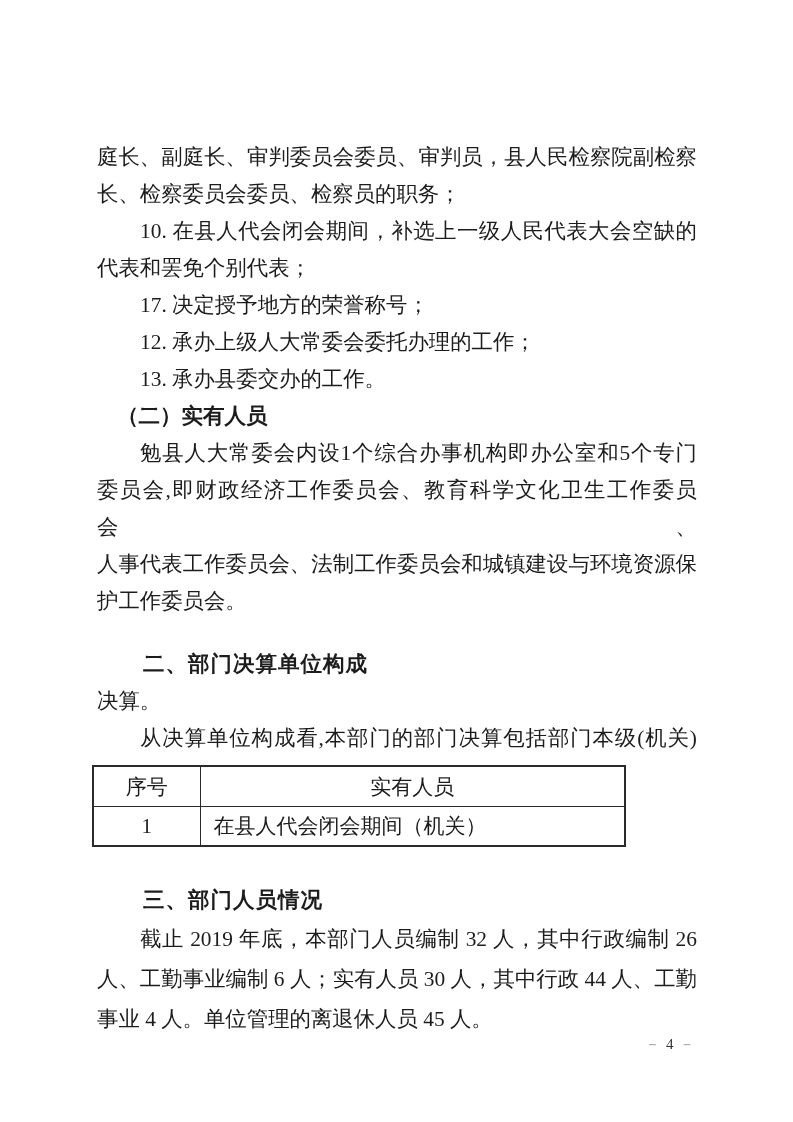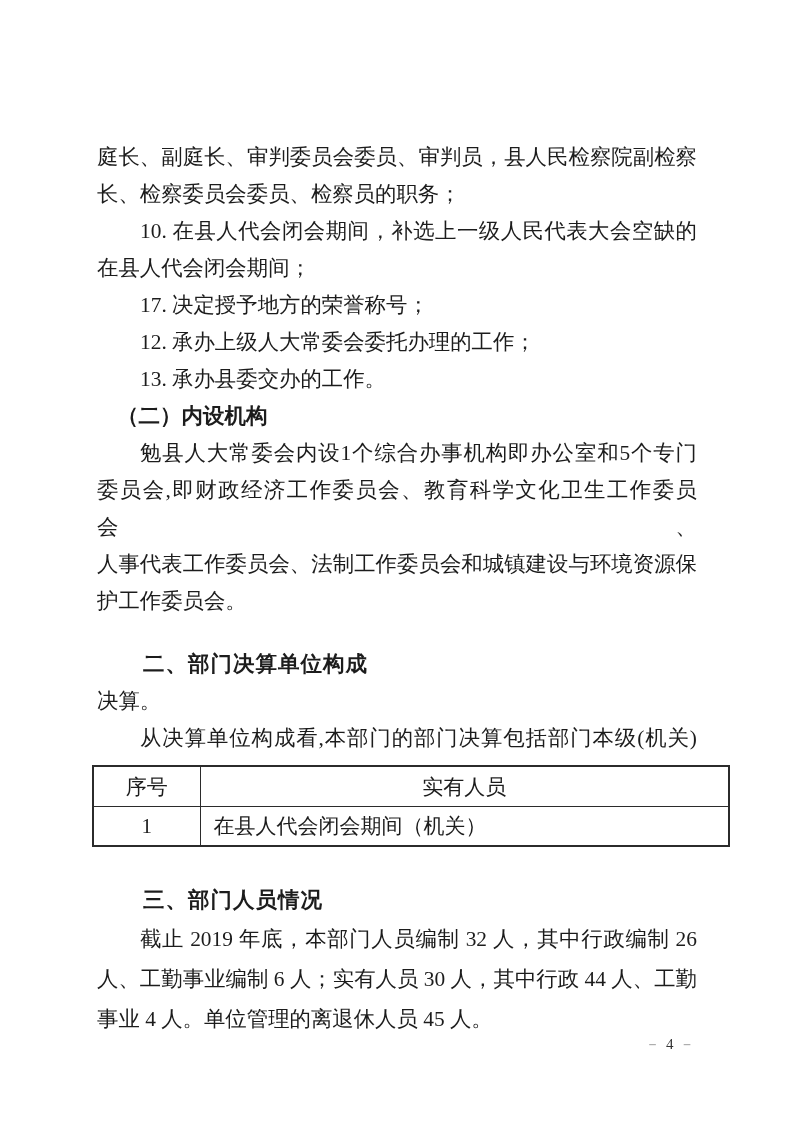--- a/index.html
+++ b/index.html
@@ -43,21 +43,21 @@
     line-height: 37px;
     padding-left: 46px;
     letter-spacing: 1px;
     margin-top: 26px;
   }
   .h-hei.sec3 { margin-top: 35px; }
 
   table.unit {
     border-collapse: collapse;
     table-layout: fixed;
-    width: 638px;
+    width: 534px;
     margin: 8px 0 0 -5px;
     border: 2px solid #2b2b2b;
   }
   table.unit th, table.unit td {
     border: 1px solid #2b2b2b;
     font-weight: normal;
     font-size: 21px;
     text-align: center;
     padding: 0;
   }
@@ -84,36 +84,36 @@
 
   <div class="content">
 
     <div class="para">
       <div class="ln">庭长、副庭长、审判委员会委员、审判员，县人民检察院副检察</div>
       <div class="ln end">长、检察委员会委员、检察员的职务；</div>
     </div>
 
     <div class="para">
       <div class="ln fl">10. 在县人代会闭会期间，补选上一级人民代表大会空缺的</div>
-      <div class="ln end">在县人代会闭会期间；</div>
+      <div class="ln end">代表和罢免个别代表；</div>
     </div>
 
     <div class="para">
       <div class="ln end fl">17. 决定授予地方的荣誉称号；</div>
     </div>
 
     <div class="para">
       <div class="ln end fl">12. 承办上级人大常委会委托办理的工作；</div>
     </div>
 
     <div class="para">
       <div class="ln end fl">13. 承办县委交办的工作。</div>
     </div>
 
-    <div class="h-kai">（二）内设机构</div>
+    <div class="h-kai">（二）实有人员</div>
 
     <div class="para">
       <div class="ln fl">勉县人大常委会内设1个综合办事机构即办公室和5个专门</div>
       <div class="ln">委员会,即财政经济工作委员会、教育科学文化卫生工作委员会、</div>
       <div class="ln">人事代表工作委员会、法制工作委员会和城镇建设与环境资源保</div>
       <div class="ln end">护工作委员会。</div>
     </div>
 
     <div class="h-hei">二、部门决算单位构成</div>
 

